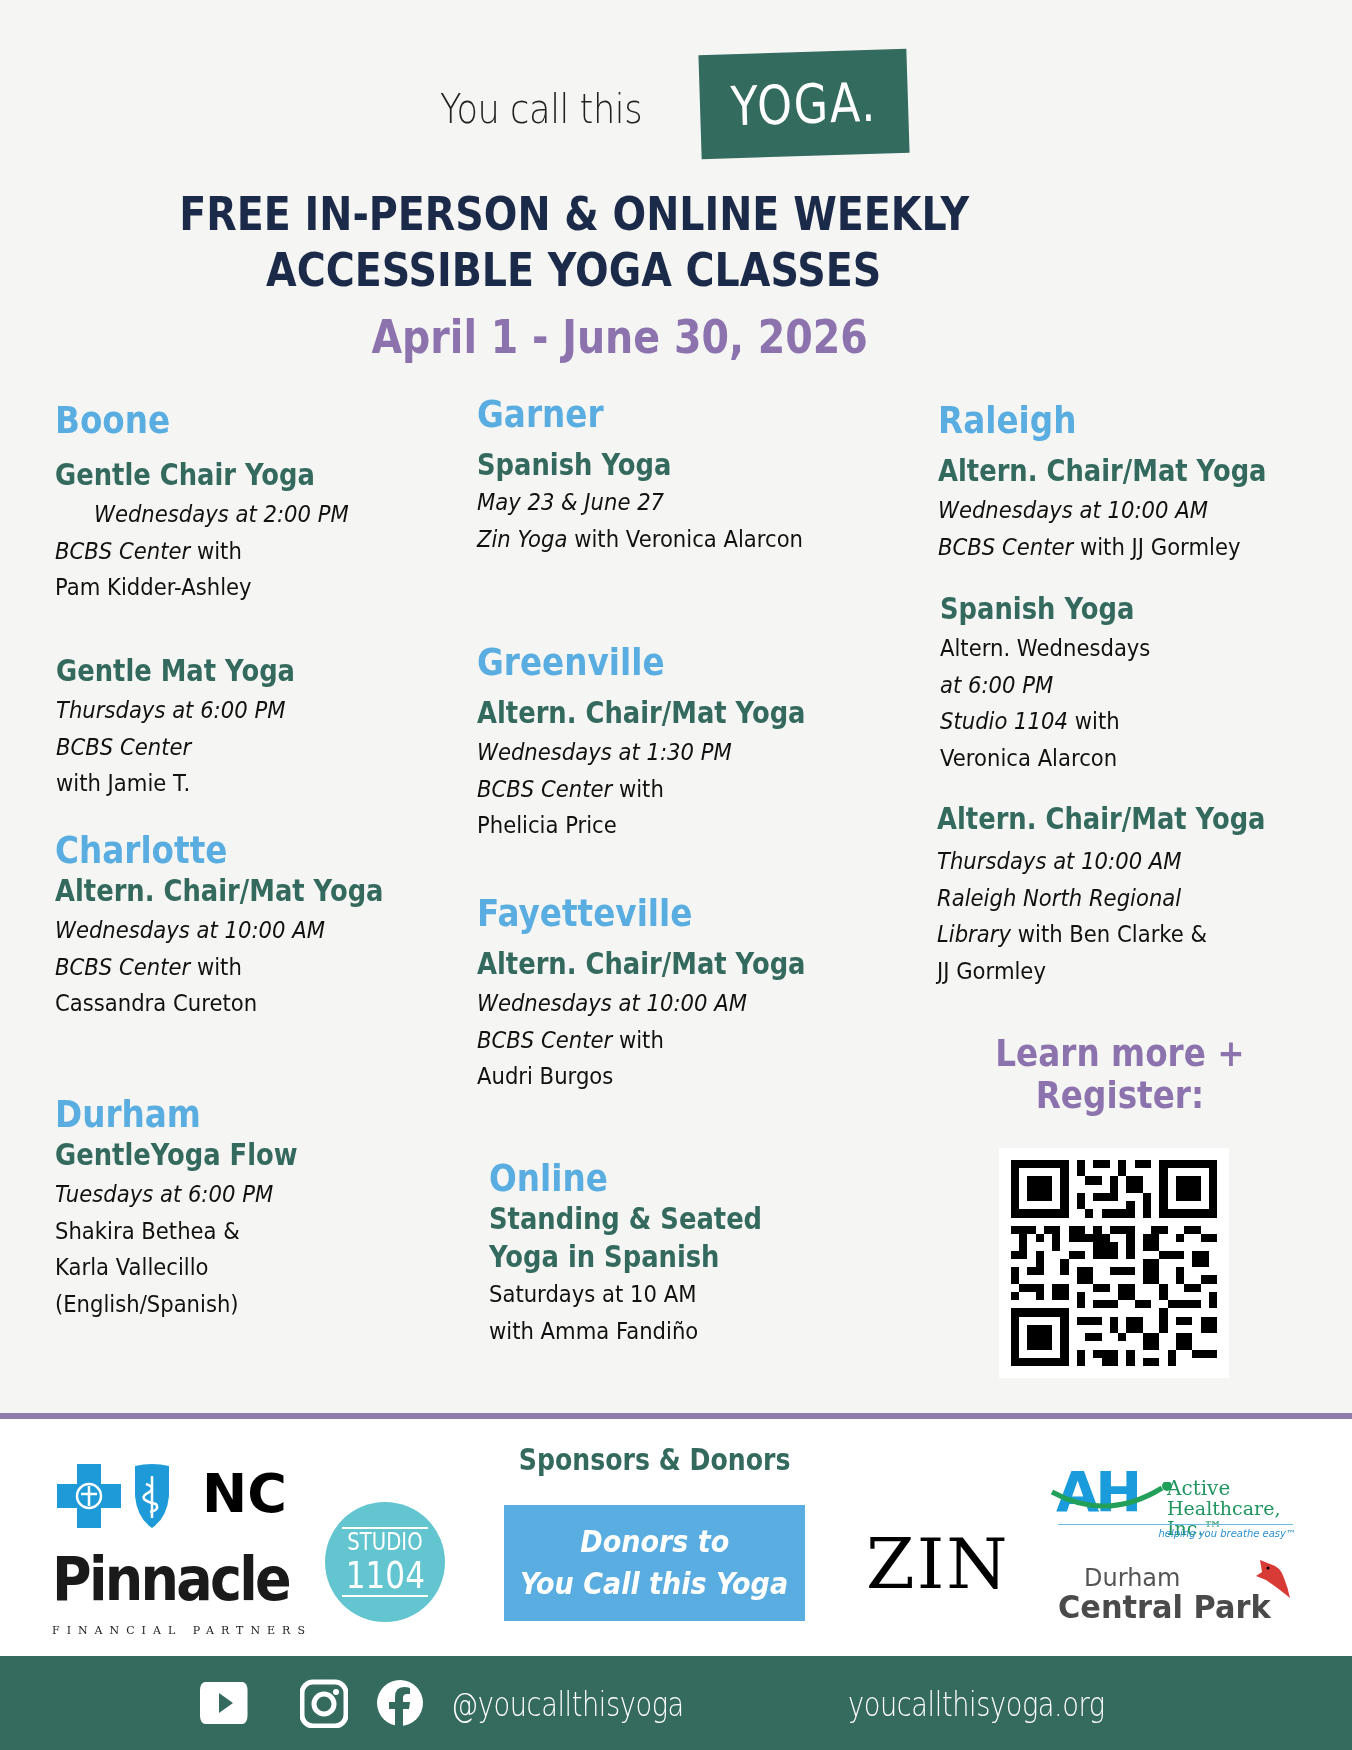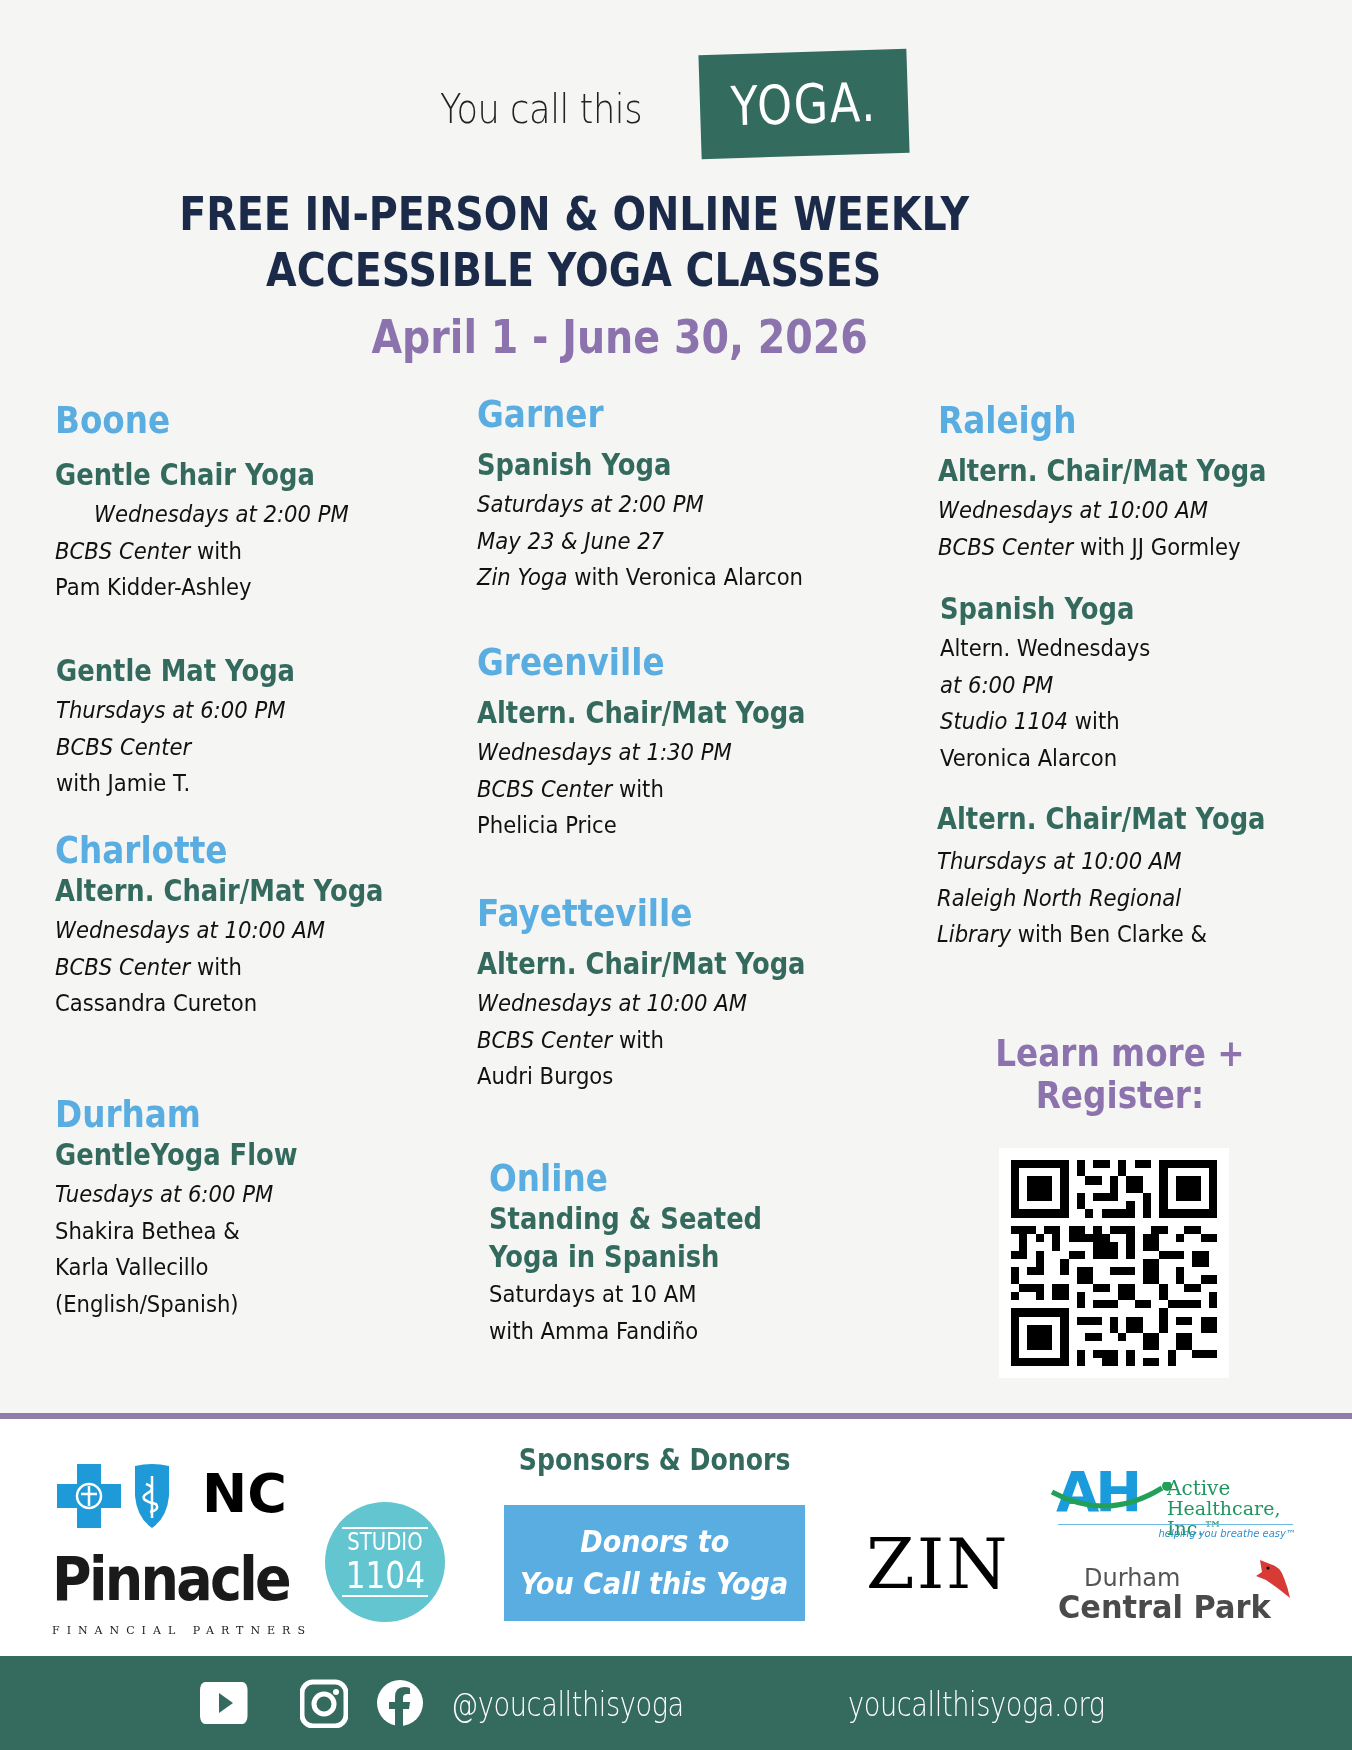--- a/index.html
+++ b/index.html
@@ -191,21 +191,20 @@
   <div class="cls" style="margin-top:0;"><span>GentleYoga Flow</span></div>
   <div class="line" style="margin-top:2px;"><i class="cond">Tuesdays at 6:00 PM</i></div>
   <div class="line"><span class="cond">Shakira Bethea &amp;</span></div>
   <div class="line"><span class="cond">Karla Vallecillo</span></div>
   <div class="line"><span class="cond">(English/Spanish)</span></div>
 </div>
 
 <div class="abs" style="left:477px; top:392px;">
   <div class="city"><span>Garner</span></div>
   <div class="cls" style="margin-top:10px;"><span>Spanish Yoga</span></div>
-  <div class="line" style="margin-top:2px;"><i class="cond">Saturdays at 2:00 PM</i></div>
   <div class="line"><i class="cond">May 23 &amp; June 27</i></div>
   <div class="line"><span class="cond"><i>Zin Yoga</i><span> with Veronica Alarcon</span></span></div>
 </div>
 
 <div class="abs" style="left:477px; top:640px;">
   <div class="city"><span>Greenville</span></div>
   <div class="cls" style="margin-top:10px;"><span>Altern. Chair/Mat Yoga</span></div>
   <div class="line" style="margin-top:2px;"><i class="cond">Wednesdays at 1:30 PM</i></div>
   <div class="line"><span class="cond"><i>BCBS Center</i><span> with</span></span></div>
   <div class="line"><span class="cond">Phelicia Price</span></div>
@@ -238,20 +237,21 @@
   <div class="line" style="margin-top:2px;"><span class="cond">Altern. Wednesdays</span></div>
   <div class="line"><i class="cond">at 6:00 PM</i></div>
   <div class="line"><span class="cond"><i>Studio 1104</i><span> with</span></span></div>
   <div class="line"><span class="cond">Veronica Alarcon</span></div>
 </div>
 <div class="abs" style="left:937px; top:800px;">
   <div class="cls"><span>Altern. Chair/Mat Yoga</span></div>
   <div class="line" style="margin-top:5px;"><i class="cond">Thursdays at 10:00  AM</i></div>
   <div class="line"><i class="cond">Raleigh North Regional</i></div>
   <div class="line"><span class="cond"><i>Library</i><span> with Ben Clarke &amp;</span></span></div>
+  <div class="line"><span class="cond">JJ Gormley</span></div>
 </div>
 
 <div class="abs register">
   <div><span>Learn more +</span></div>
   <div><span>Register:</span></div>
 </div>
 <div class="abs qr-wrap">
   <svg viewBox="0 0 25 25" shape-rendering="crispEdges">
     <rect width="25" height="25" fill="#fff"></rect>
     <g fill="#000">

